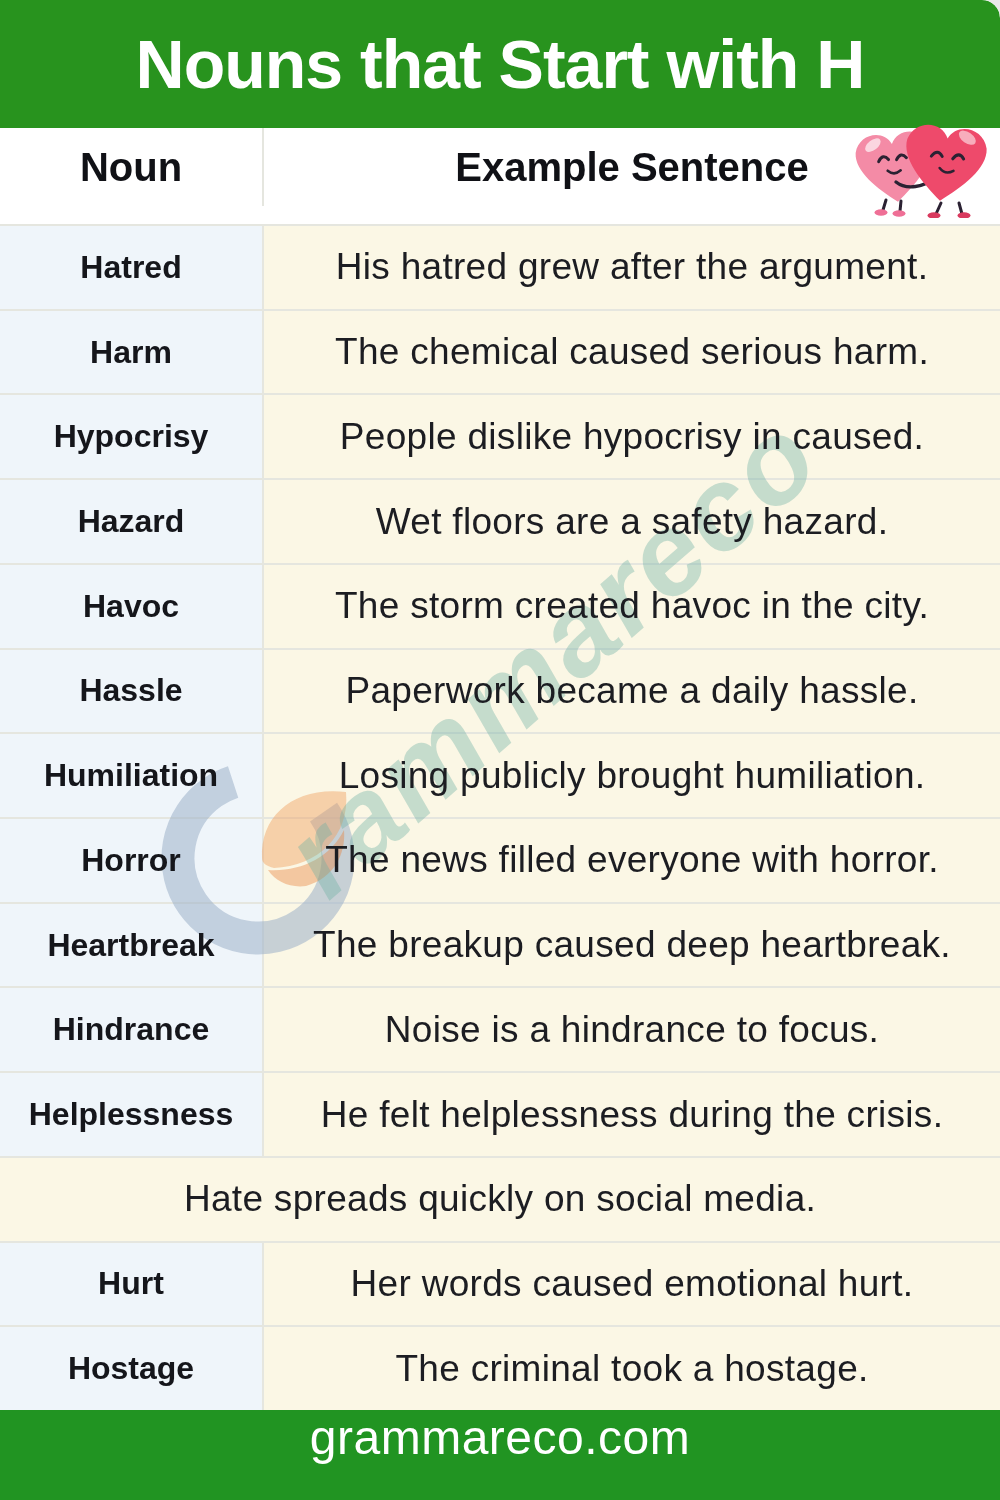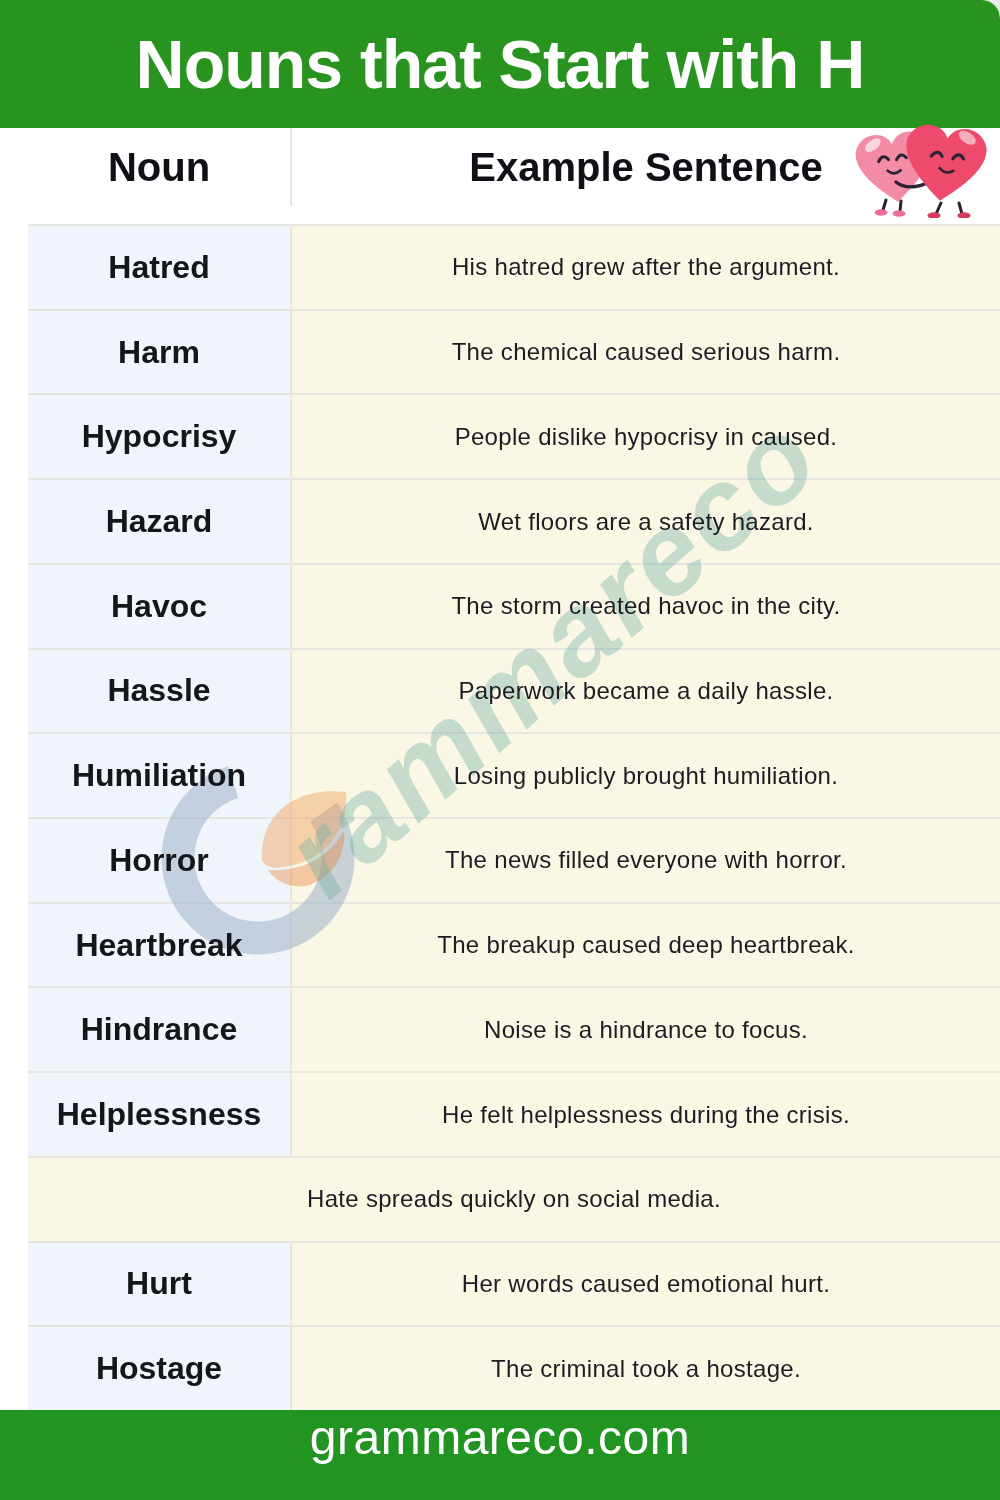--- a/index.html
+++ b/index.html
@@ -16,39 +16,39 @@
     background:#28931e; border-radius:0 18px 0 0;
     display:flex; align-items:center; justify-content:center;
     z-index:3;
   }
   .title-bar .title {
     color:#ffffff; font-size:68px; font-weight:bold; letter-spacing:-1px;
     white-space:nowrap;
   }
 
   
-  .table-wrap { position:absolute; top:128px; left:0; right:0; bottom:90px; display:flex; flex-direction:column;padding-left:28px; }
+  .table-wrap { position:absolute; top:128px; left:0; right:0; bottom:90px; display:flex; flex-direction:column; }
   .thead { height:78px; flex:0 0 78px; display:flex; background:#ffffff; }
   .rows  { flex:1; display:flex; flex-direction:column;margin-top:18px; }
   .row   { flex:1; display:flex; border-top:2px solid #e5e6df; }
   .cell-noun {
     width:262px; flex:0 0 262px; border-right:2px solid #e5e6df;
     display:flex; align-items:center; justify-content:center; text-align:center;
   }
   .cell-sentence {
     flex:1; display:flex; align-items:center; justify-content:center; text-align:center;
   }
   .thead .cell-noun { background:#ffffff; }
   .thead .cell-sentence { background:#ffffff; }
   .row .cell-noun { background:#eff5fa; }
   .row .cell-sentence { background:#fbf7e5; }
 
   .col-header { font-size:40px; font-weight:bold; color:#101116; position:relative; z-index:2; }
   .noun-text  { font-size:32px; font-weight:bold; color:#15161b; position:relative; z-index:2; padding:0 6px; }
-  .sentence-text { font-size:24px; color:#1c1d22; position:relative; z-index:2; letter-spacing:.3px; padding:0 8px; }
+  .sentence-text { font-size:37px; color:#1c1d22; position:relative; z-index:2; letter-spacing:.3px; padding:0 8px; }
 
   
   .hearts {
     position:absolute; top:110px; left:842px; width:154px; height:108px;
     z-index:4; pointer-events:none;
   }
 
   
   .watermark {
     position:absolute; left:150px; top:430px; width:820px; height:580px;

